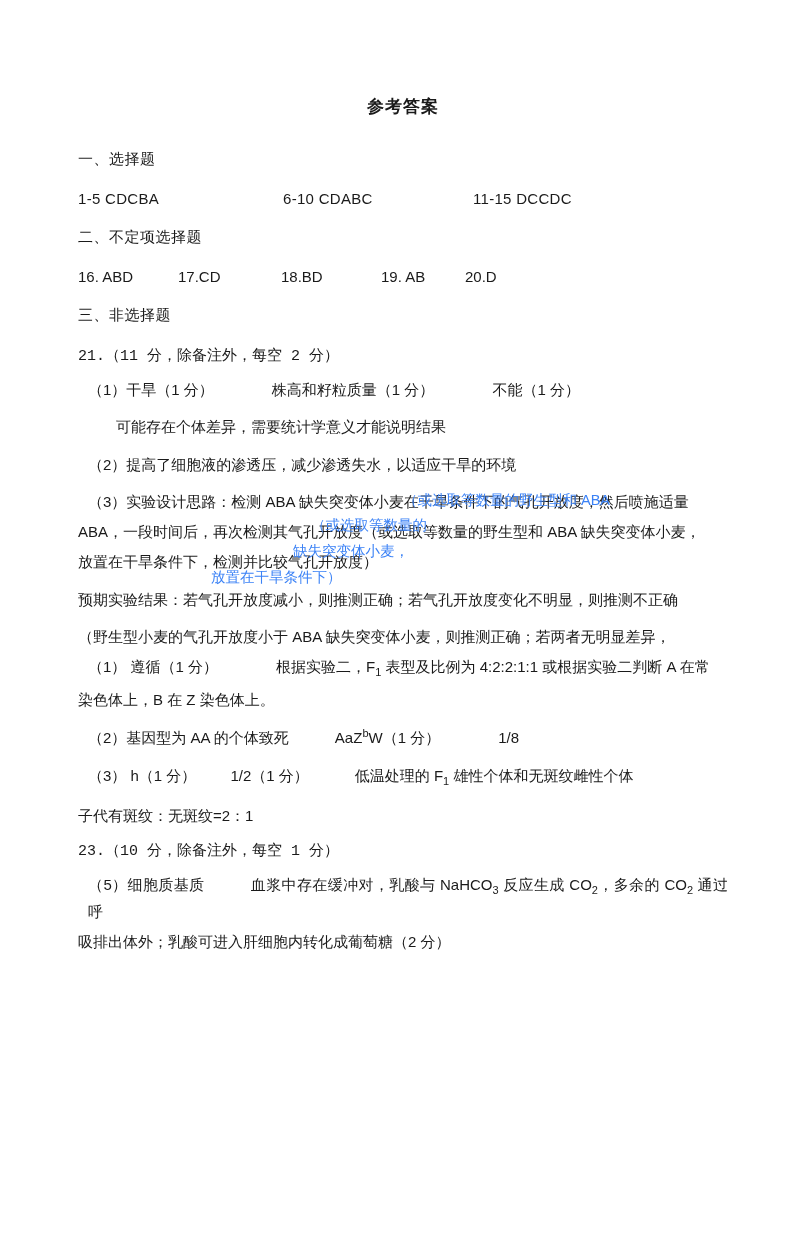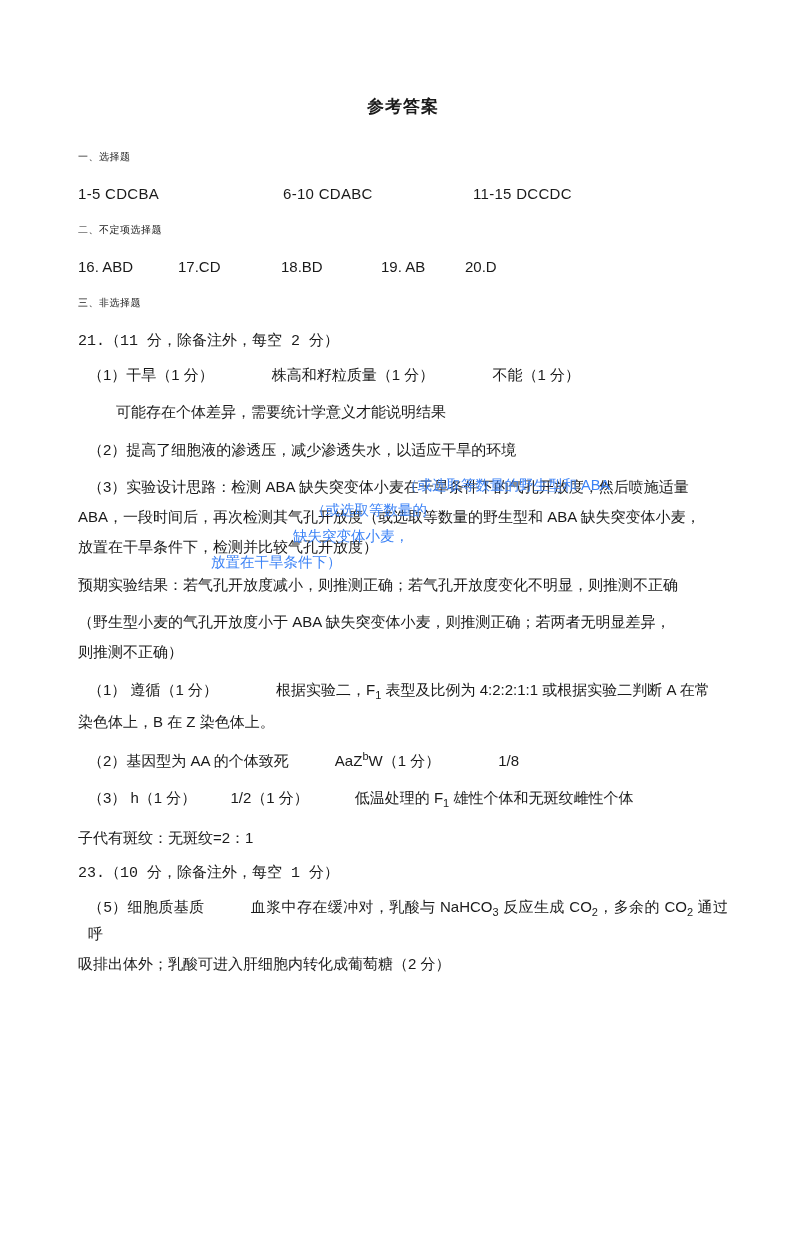--- a/index.html
+++ b/index.html
@@ -24,21 +24,21 @@
   }
   .doc-title {
     text-align: center;
     font-size: 17px;
     font-weight: bold;
     letter-spacing: 1px;
     margin: 0 0 32px 0;
     font-family: "Liberation Sans", "DejaVu Sans", sans-serif;
   }
   .section-head {
-    font-size: 10px;
+    font-size: 15px;
     margin: 0 0 0 0;
     padding: 0;
     letter-spacing: 0.5px;
     font-family: Liberation Mono, monospace;
   }
   .blk {
     margin-bottom: 21px;
   }
   .row-answers {
     font-size: 15px;
@@ -142,21 +142,20 @@
       <div class="para noindent tight">ABA，一段时间后，再次检测其气孔开放度（或选取等数量的野生型和 ABA 缺失突变体小麦，</div>
       <div class="para noindent">放置在干旱条件下，检测并比较气孔开放度）</div>
       <div class="ghost ghost-1">（或选取等数量的野生型和 ABA</div>
       <div class="ghost ghost-2">（或选取等数量的</div>
       <div class="ghost ghost-3">缺失突变体小麦，</div>
       <div class="ghost ghost-4">放置在干旱条件下）</div>
     </div>
 
     <div class="para noindent">预期实验结果：若气孔开放度减小，则推测正确；若气孔开放度变化不明显，则推测不正确</div>
     <div class="para noindent tight">（野生型小麦的气孔开放度小于 ABA 缺失突变体小麦，则推测正确；若两者无明显差异，</div>
-    <div class="para noindent">则推测不正确）</div>
   </div>
 
   <div>
 
     <div class="para indent1 tight">
       <span>（1）   遵循（1 分）</span><span class="gap-a"></span><span>根据实验二，F<span class="sub">1</span> 表型及比例为 4:2:2:1:1 或根据实验二判断 A 在常</span>
     </div>
     <div class="para noindent">染色体上，B 在 Z 染色体上。</div>
 
     <div class="para indent1">

